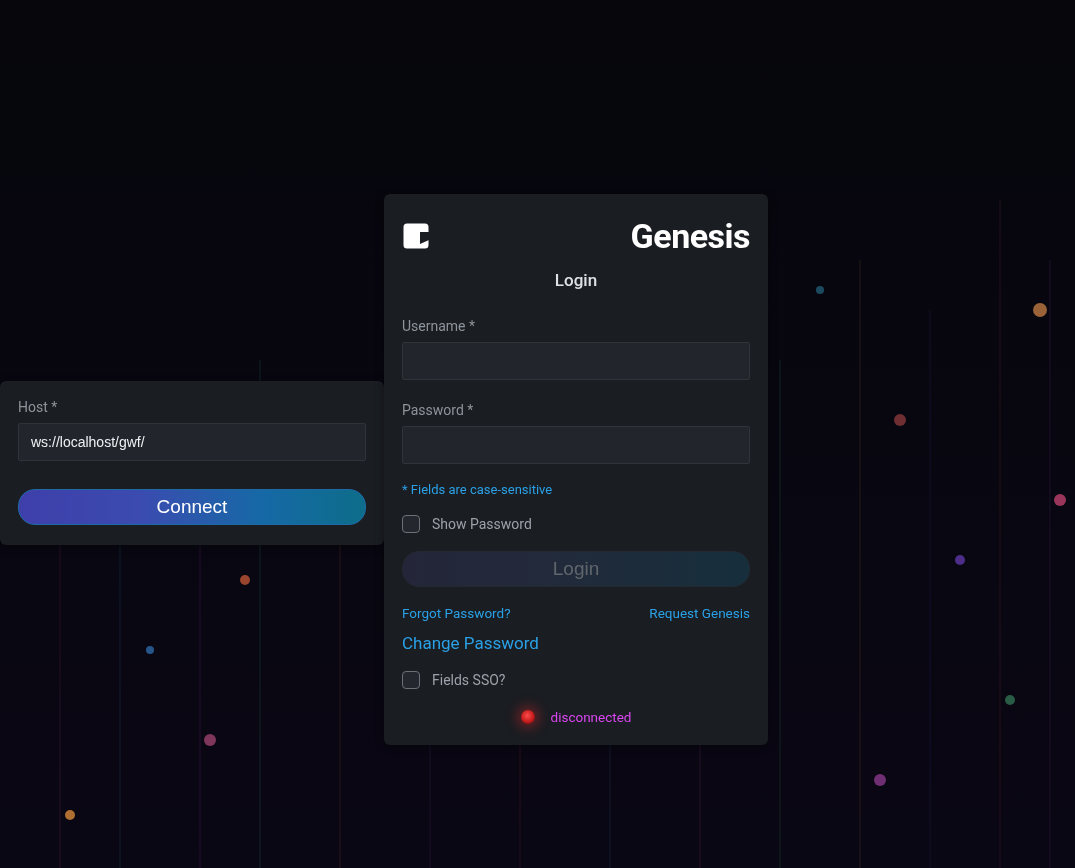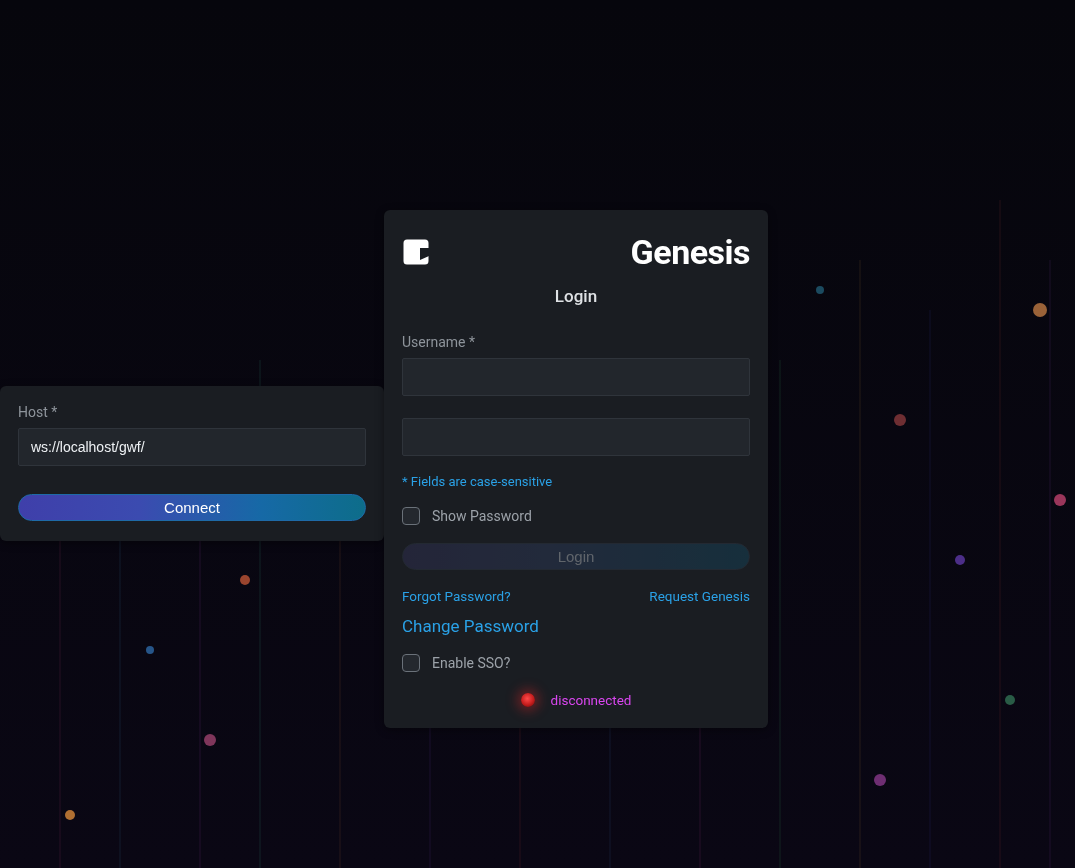--- a/index.html
+++ b/index.html
@@ -58,25 +58,25 @@
     color: #eef1f4;
     font-size: 14px;
     padding: 10px 12px;
     height: 38px;
     outline: none;
   }
   .input::placeholder { color: #6a7179; }
 
   .btn-primary {
     width: 100%;
-    height: 27px;
+    height: 36px;
     border: 1px solid #1e6aa7;
     border-radius: 17px;
     color: #ffffff;
-    font-size: 15px;
+    font-size: 19px;
     font-weight: 500;
     cursor: pointer;
     background: linear-gradient(90deg, #3f3faa 0%, #3b4bb0 35%, #1669a6 70%, #0d6d8a 100%);
   }
   .btn-primary[disabled] {
     opacity: .55;
     color: #9aa0a7;
     cursor: default;
     background: linear-gradient(90deg, #2d2d4c 0%, #2a3550 40%, #143e52 100%);
     border-color: #2b3440;
@@ -230,20 +230,21 @@
       <span class="brand-name">Genesis</span>
     </div>
     <div class="subhead">Login</div>
 
     <div class="gap-28">
       <label class="label">Username *</label>
       <input class="input" type="text" value="" style="">
     </div>
 
     <div class="gap-22">
+      <label class="label">Password *</label>
       <input class="input" type="password" value="" style="">
     </div>
 
     <div class="note gap-18">* Fields are case-sensitive</div>
 
     <div class="check-row gap-18">
       <span class="checkbox"></span>
       <span class="check-label">Show Password</span>
     </div>
 
@@ -252,21 +253,21 @@
     <div class="links">
       <a class="link">Forgot Password?</a>
       <a class="link">Request Genesis</a>
     </div>
     <div class="link-row">
       <a class="link">Change Password</a>
     </div>
 
     <div class="check-row gap-18">
       <span class="checkbox"></span>
-      <span class="check-label">Enable SSO?</span>
+      <span class="check-label">Fields SSO?</span>
     </div>
 
     <div class="status">
       <span class="status-dot"></span>
       <span class="status-text">disconnected</span>
     </div>
   </div>
 
 </div>
 

